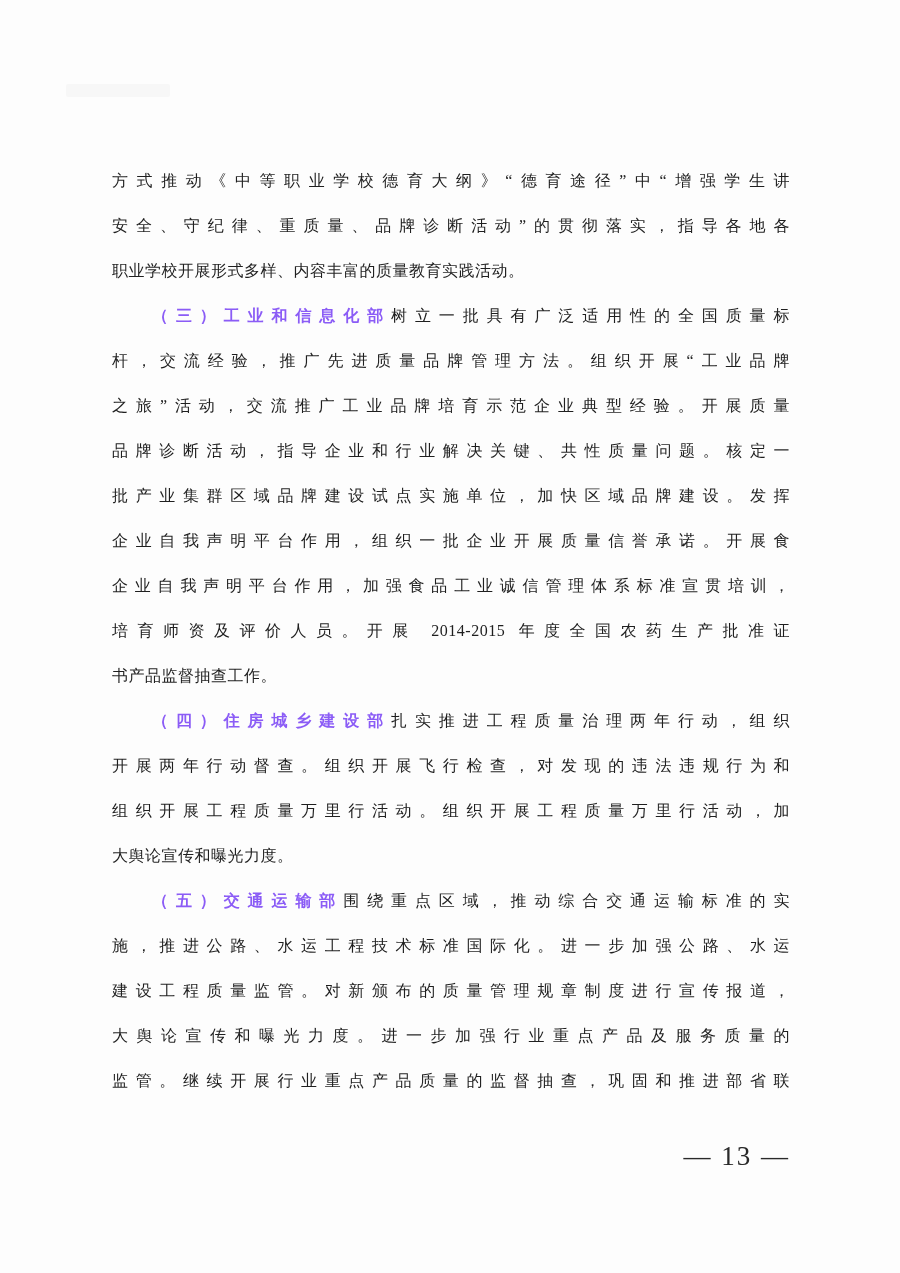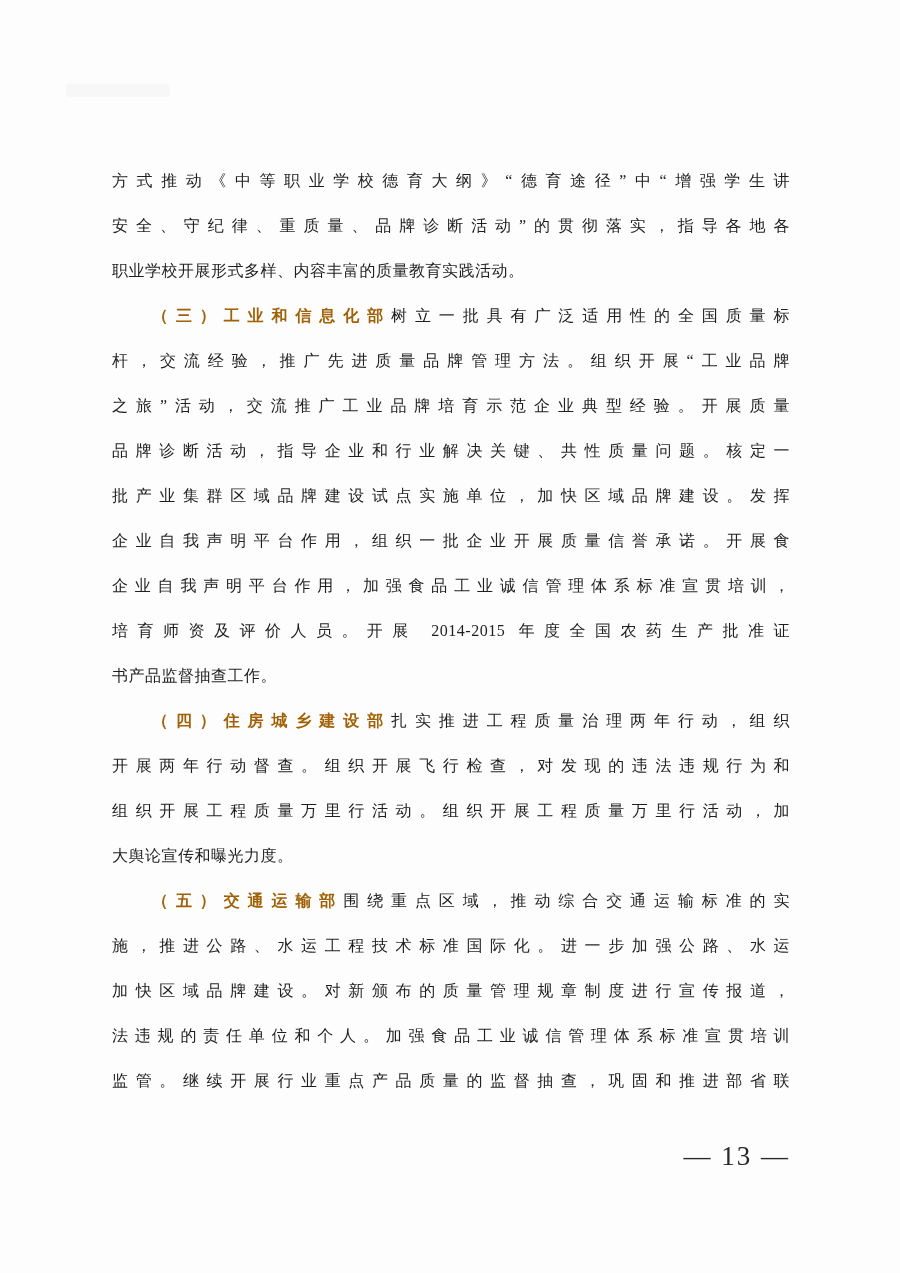--- a/index.html
+++ b/index.html
@@ -40,21 +40,21 @@
     letter-spacing: 0.5px;
   }
   .line.end {
     text-align-last: auto;
   }
   .line.indent {
     text-indent: 40px;
   }
   .bold {
     font-weight: 700;
-    color: #a16207;
+    color: #8b5cf6;
   }
   .pagenum {
     position: absolute;
     top: 1141px;
     left: 112px;
     width: 678px;
     text-align: right;
     font-size: 27px;
     line-height: 30px;
     letter-spacing: 2px;
@@ -84,21 +84,21 @@
     <div class="line">培育师资及评价人员。开展 2014-2015 年度全国农药生产批准证</div>
     <div class="line end">书产品监督抽查工作。</div>
 
     <div class="line indent"><span class="bold">（四）住房城乡建设部</span><span>扎实推进工程质量治理两年行动，组织</span></div>
     <div class="line">开展两年行动督查。组织开展飞行检查，对发现的违法违规行为和</div>
     <div class="line">组织开展工程质量万里行活动。组织开展工程质量万里行活动，加</div>
     <div class="line end">大舆论宣传和曝光力度。</div>
 
     <div class="line indent"><span class="bold">（五）交通运输部</span><span>围绕重点区域，推动综合交通运输标准的实</span></div>
     <div class="line">施，推进公路、水运工程技术标准国际化。进一步加强公路、水运</div>
-    <div class="line">加快区域品牌建设。对新颁布的质量管理规章制度进行宣传报道，</div>
-    <div class="line">法违规的责任单位和个人。加强食品工业诚信管理体系标准宣贯培训</div>
+    <div class="line">建设工程质量监管。对新颁布的质量管理规章制度进行宣传报道，</div>
+    <div class="line">大舆论宣传和曝光力度。进一步加强行业重点产品及服务质量的</div>
     <div class="line">监管。继续开展行业重点产品质量的监督抽查，巩固和推进部省联</div>
 
   </div>
 
   <div class="pagenum">— 13 —</div>
 
 </div>
 
 </body></html>

